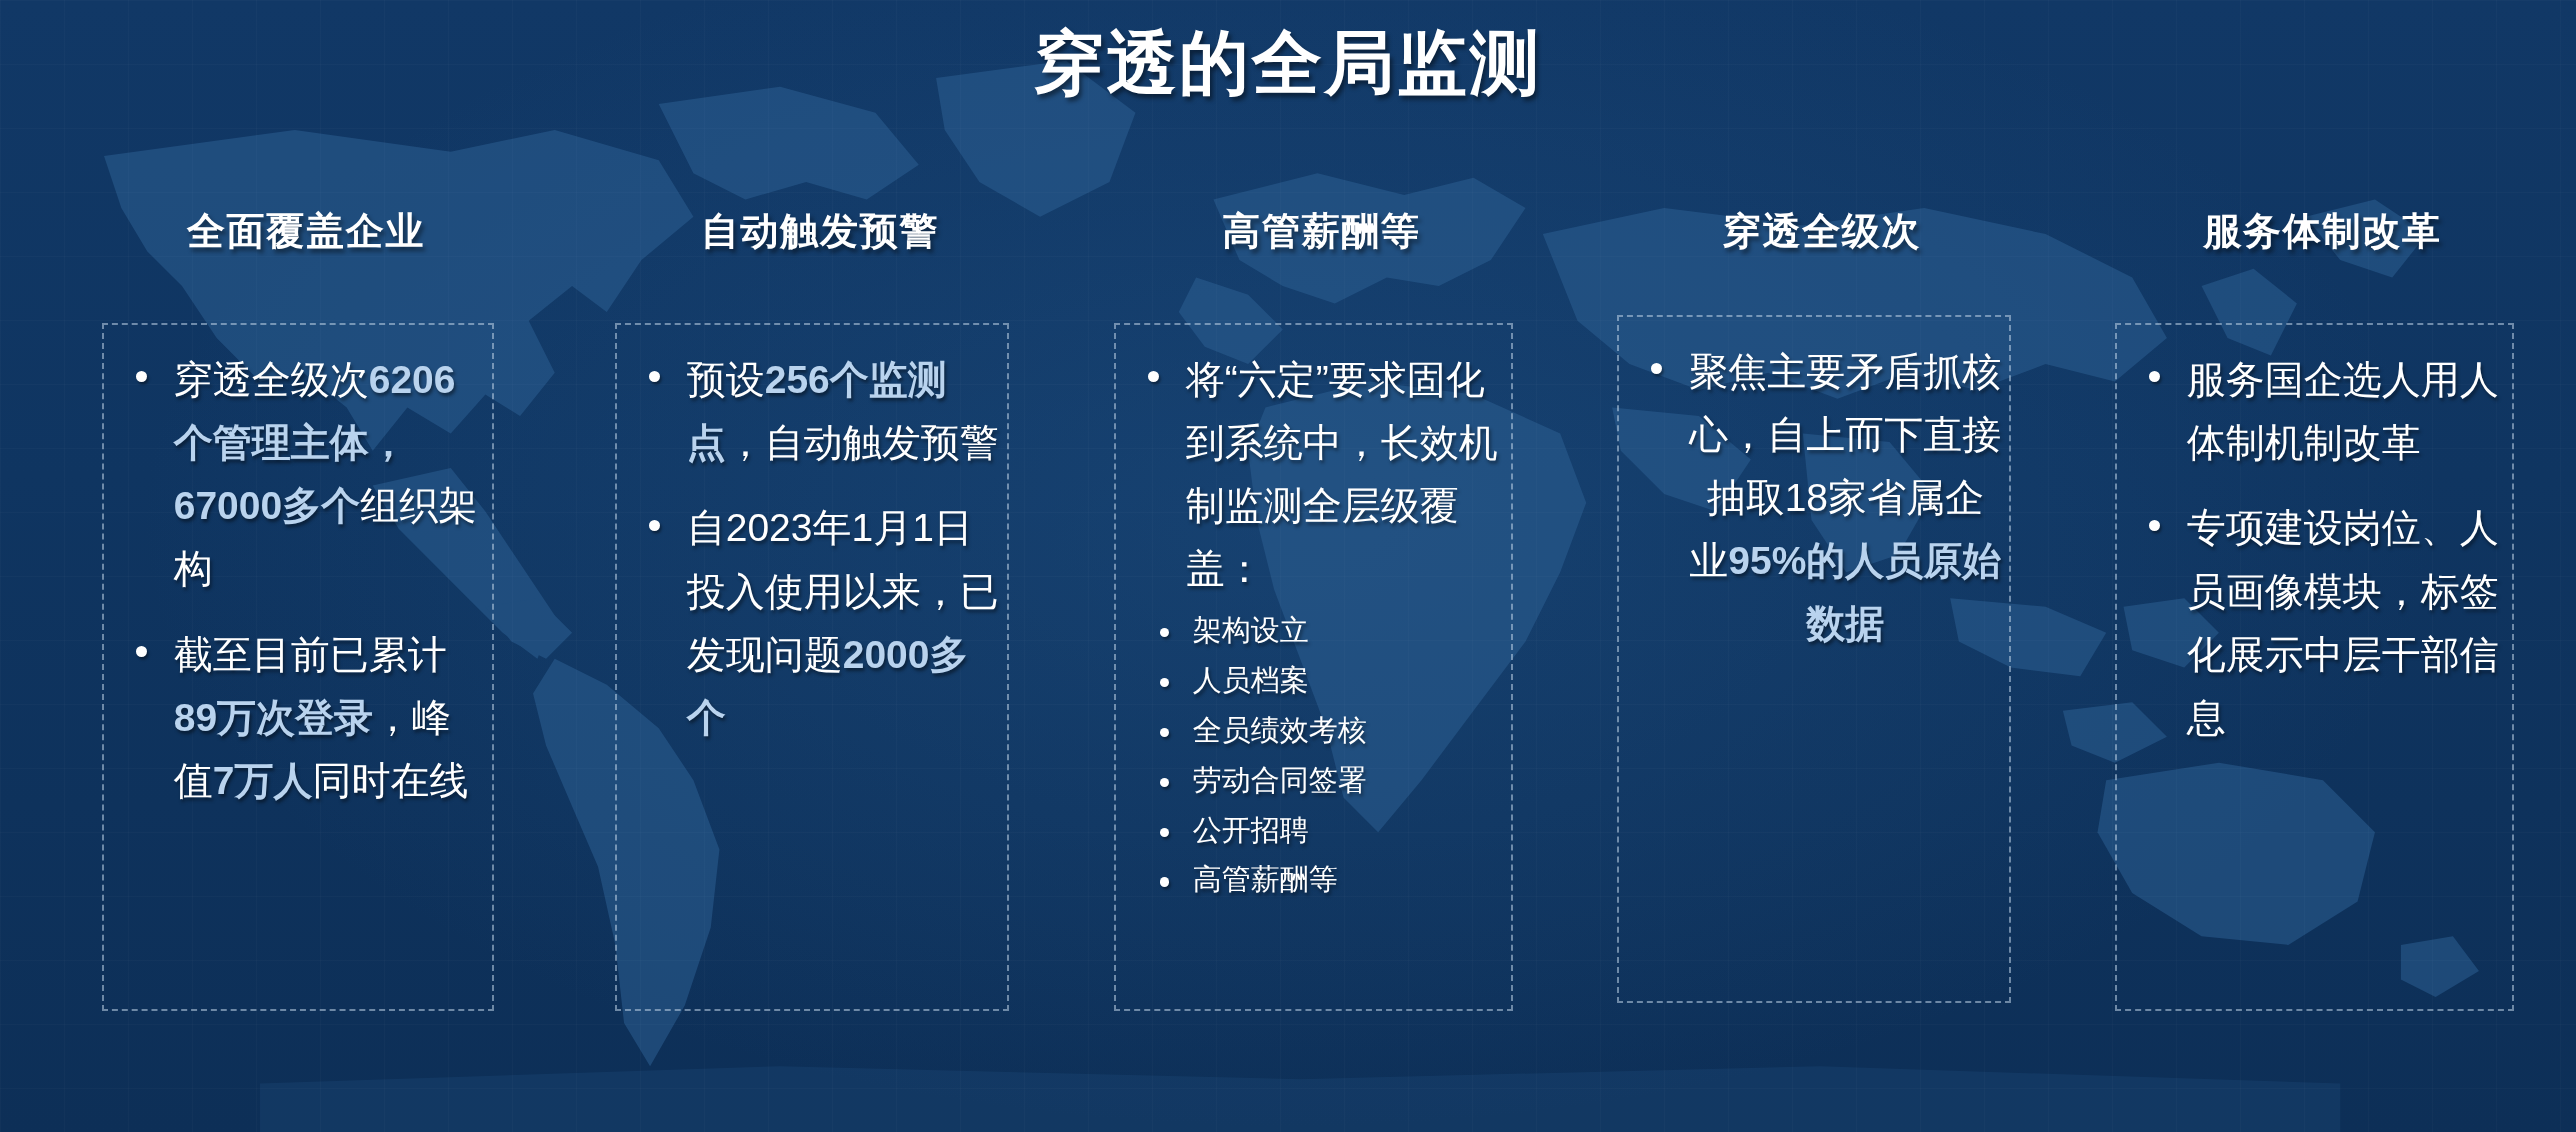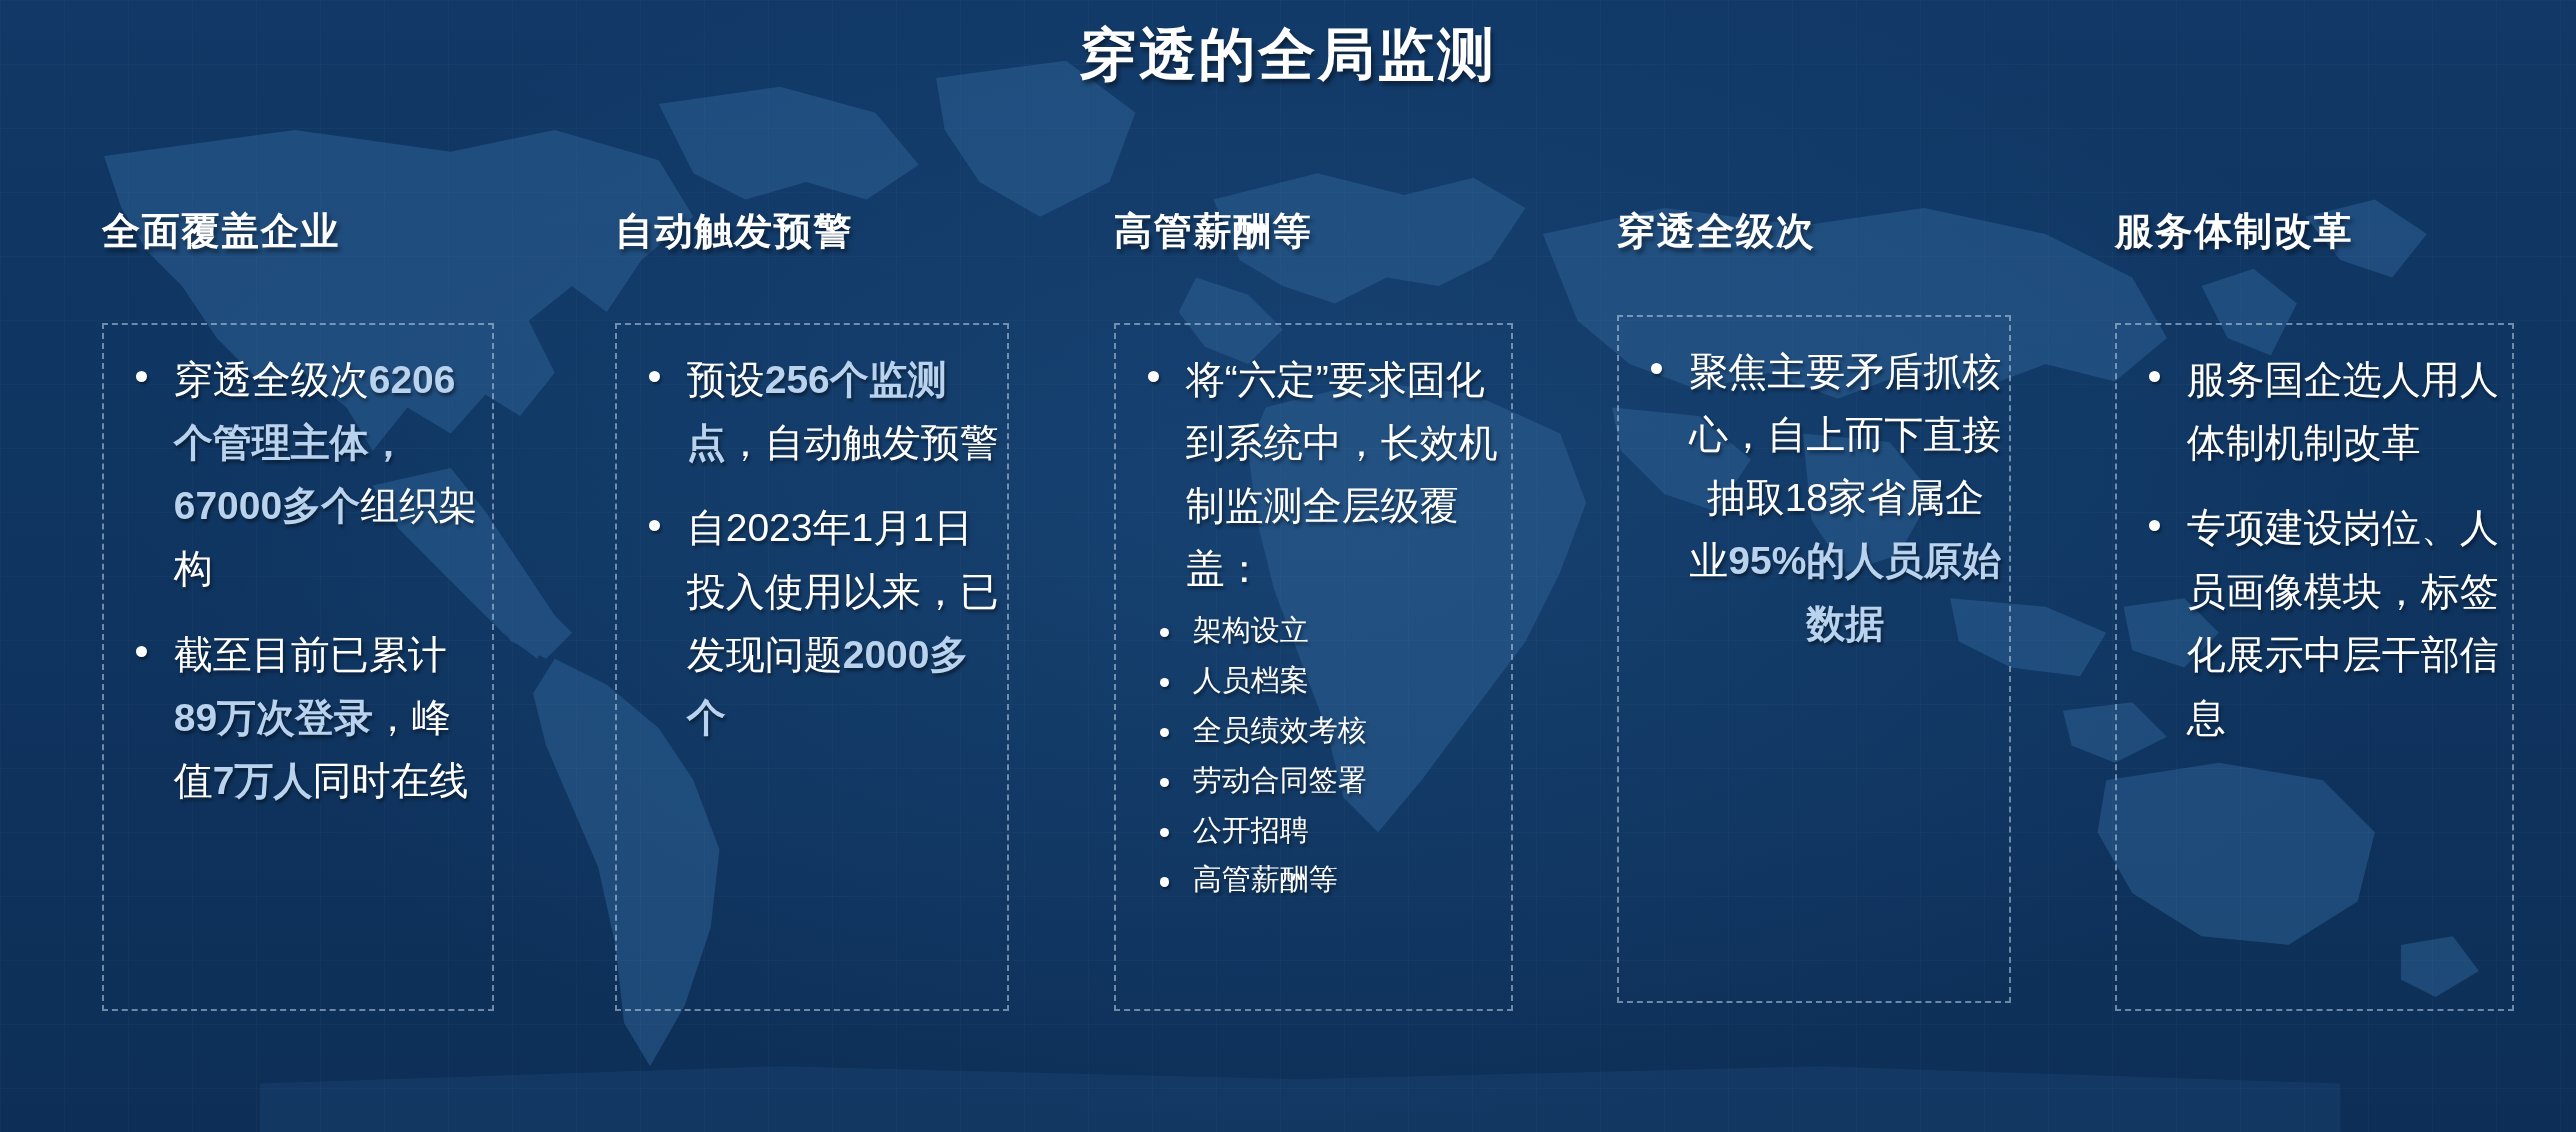--- a/index.html
+++ b/index.html
@@ -29,31 +29,31 @@
     position:absolute;left:0;top:0;width:2576px;height:1133px;
     opacity:0.55;pointer-events:none;
   }
   #map svg{display:block;width:100%;height:100%;}
   #map path{fill:#2c5f92;}
 
   #title{
     position:absolute;left:0;right:0;top:17.3px;
     text-align:center;
     color:#ffffff;
-    font-size:57px;font-weight:bold;letter-spacing:2.6px;
+    font-size:70px;font-weight:bold;letter-spacing:2.6px;
     text-shadow:2.6px 3.5px 4.3px rgba(0,0,0,0.45);
   }
 
   #cols{
     position:absolute;left:0;top:0;width:2576px;height:1133px;
   }
   .col{position:absolute;top:0;height:1133px;}
   .col-head{
-    position:absolute;top:206px;left:0;width:100%;
-    color:#ffffff;
+    position:absolute;top:206px;left:8px;width:100%;
+    text-align:center;color:#ffffff;
     font-size:38px;font-weight:bold;letter-spacing:1.7px;
     text-shadow:2.6px 3.5px 4.3px rgba(0,0,0,0.45);
   }
   .box{
     position:absolute;top:323px;left:0;width:100%;
     border:2.6px dashed rgba(190,210,230,0.55);
     box-sizing:border-box;
   }
   .blist{
     position:absolute;left:0;top:0;width:100%;

